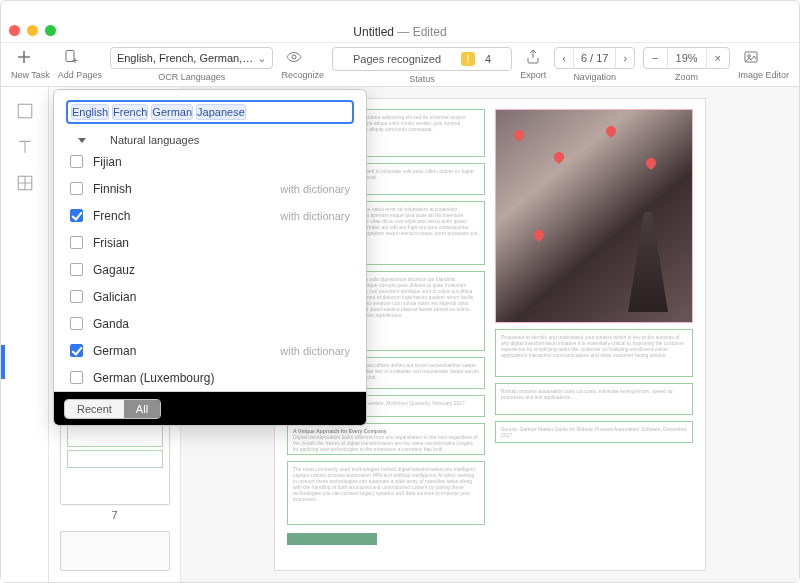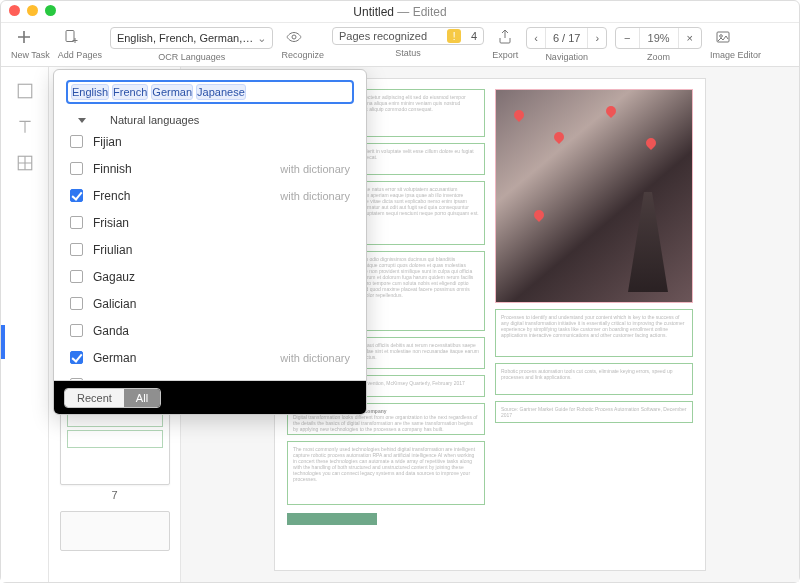--- a/index.html
+++ b/index.html
@@ -1,32 +1,32 @@
 <!DOCTYPE html>
 <html><head>
 <meta charset="utf-8">
 <style>
   * { box-sizing: border-box; margin: 0; padding: 0; }
   body { font-family: -apple-system, BlinkMacSystemFont, "Helvetica Neue", Arial, sans-serif; font-size: 11px; background: #fff; width: 800px; height: 583px; overflow: hidden; position: relative; }
   .window { width: 800px; height: 583px; border: 1px solid #ddd; border-radius: 6px; background: #fff; display: flex; flex-direction: column; }
-  .titlebar { height: 22px; display: flex; align-items: center; justify-content: center; position: relative; border-bottom: 1px solid #eaeaea; }
+  .titlebar { height: 22px; display: flex; align-items: center; justify-content: center; position: relative; border-bottom: 1px solid #eaeaea; margin-top: 20px; }
   .traffic { position: absolute; left: 8px; top: 4px; display: flex; gap: 7px; }
   .tl { width: 11px; height: 11px; border-radius: 50%; }
   .tl.red { background: #ff5f57; } .tl.yellow { background: #ffbd2e; } .tl.green { background: #28c840; }
   .title { font-size: 12px; color: #333; }
   .title .edited { color: #888; }
   .toolbar { height: 44px; display: flex; align-items: flex-start; padding: 4px 10px 0; border-bottom: 1px solid #e0e0e0; gap: 0; }
   .tool { display: flex; flex-direction: column; align-items: flex-start; font-size: 9px; color: #777; gap: 3px; }
   .tool-ico { width: 26px; height: 20px; display:flex; align-items:center; justify-content:center; color:#666; border-radius:4px; }
   .tool-ico svg { width: 16px; height: 16px; }
   .tool-wide { min-width: 90px; }
   .spacer { flex: 0 0 8px; }
   .tb-group { display:flex; flex-direction:column; align-items:center; font-size:9px; color:#777; gap:3px;}
   .dropdown-pill { display:flex; align-items:center; height: 22px; border:1px solid #d0d0d0; border-radius:4px; padding: 0 6px; font-size:11px; color:#333; background:#fff; gap:4px; }
-  .status-pill { display:flex; align-items:center; height:18px; border:1px solid #d0d0d0; border-radius:4px; padding:0 6px; font-size:11px; color:#555; background:#fff; gap:10px;}
+  .status-pill { display:flex; align-items:center; height:24px; border:1px solid #d0d0d0; border-radius:4px; padding:0 20px; font-size:11px; color:#555; background:#fff; gap:10px;}
   .warnbadge { width:14px; height:14px; background:#f6c945; border-radius:3px; display:flex; align-items:center; justify-content:center; color:#fff; font-size:10px; position:relative;}
   .warncount { color:#555; }
   .nav-pill { display:flex; align-items:center; height:22px; border:1px solid #d0d0d0; border-radius:4px; background:#fff; }
   .nav-seg { padding:0 7px; color:#666; font-size:11px; height:100%; display:flex; align-items:center; }
   .nav-seg + .nav-seg { border-left:1px solid #e5e5e5; }
   .zoom-pill { display:flex; align-items:center; height:22px; border:1px solid #d0d0d0; border-radius:4px; background:#fff; }
   .zoom-seg { padding:0 8px; color:#666; font-size:11px; display:flex; align-items:center; height:100%;}
   .zoom-seg + .zoom-seg { border-left:1px solid #e5e5e5; }
 
   .content { flex:1; display:flex; overflow:hidden; position:relative; }
@@ -271,24 +271,20 @@
             <span class="cb checked"></span>
             <span>French</span>
             <span class="dict">with dictionary</span>
           </div>
           <div class="lang-row">
             <span class="cb"></span>
             <span>Frisian</span>
           </div>
           <div class="lang-row">
             <span class="cb"></span>
-            <span>Friulian</span>
-          </div>
-          <div class="lang-row">
-            <span class="cb"></span>
             <span>Gagauz</span>
           </div>
           <div class="lang-row">
             <span class="cb"></span>
             <span>Galician</span>
           </div>
           <div class="lang-row">
             <span class="cb"></span>
             <span>Ganda</span>
           </div>

